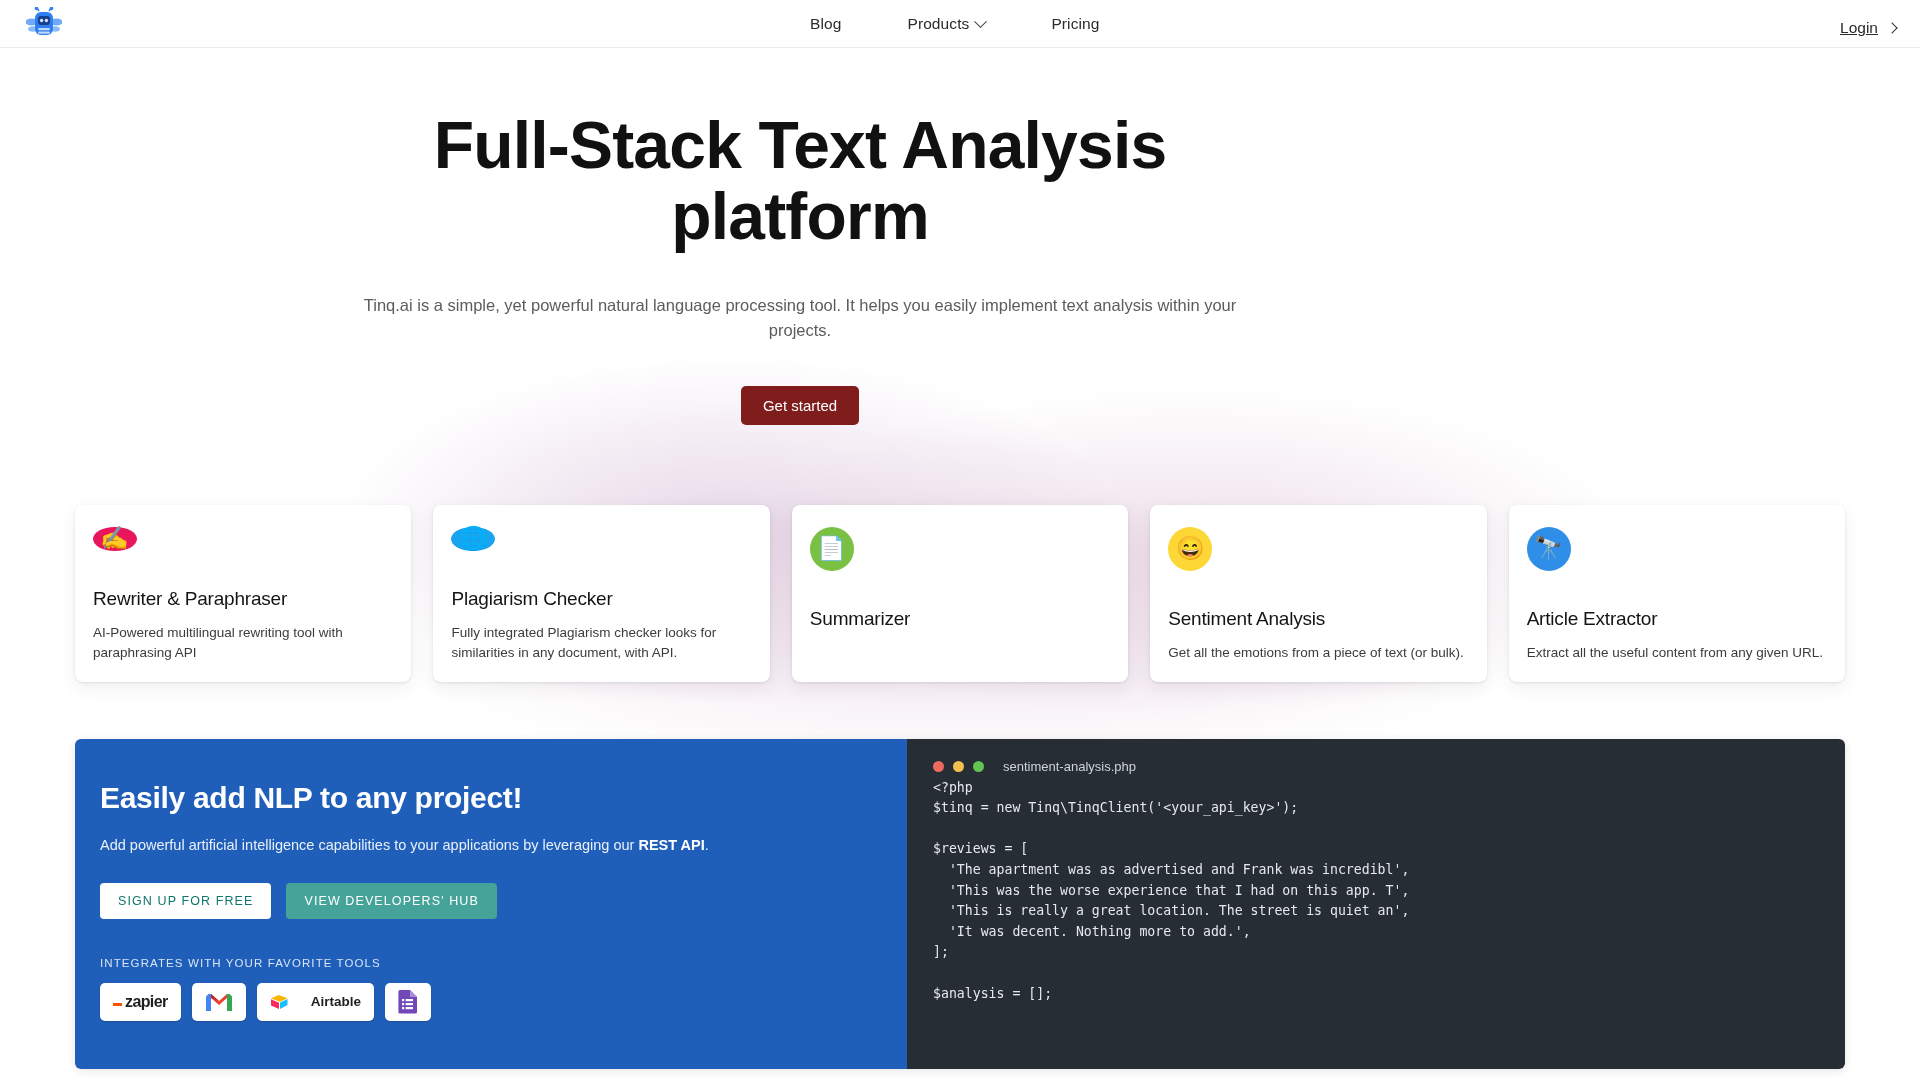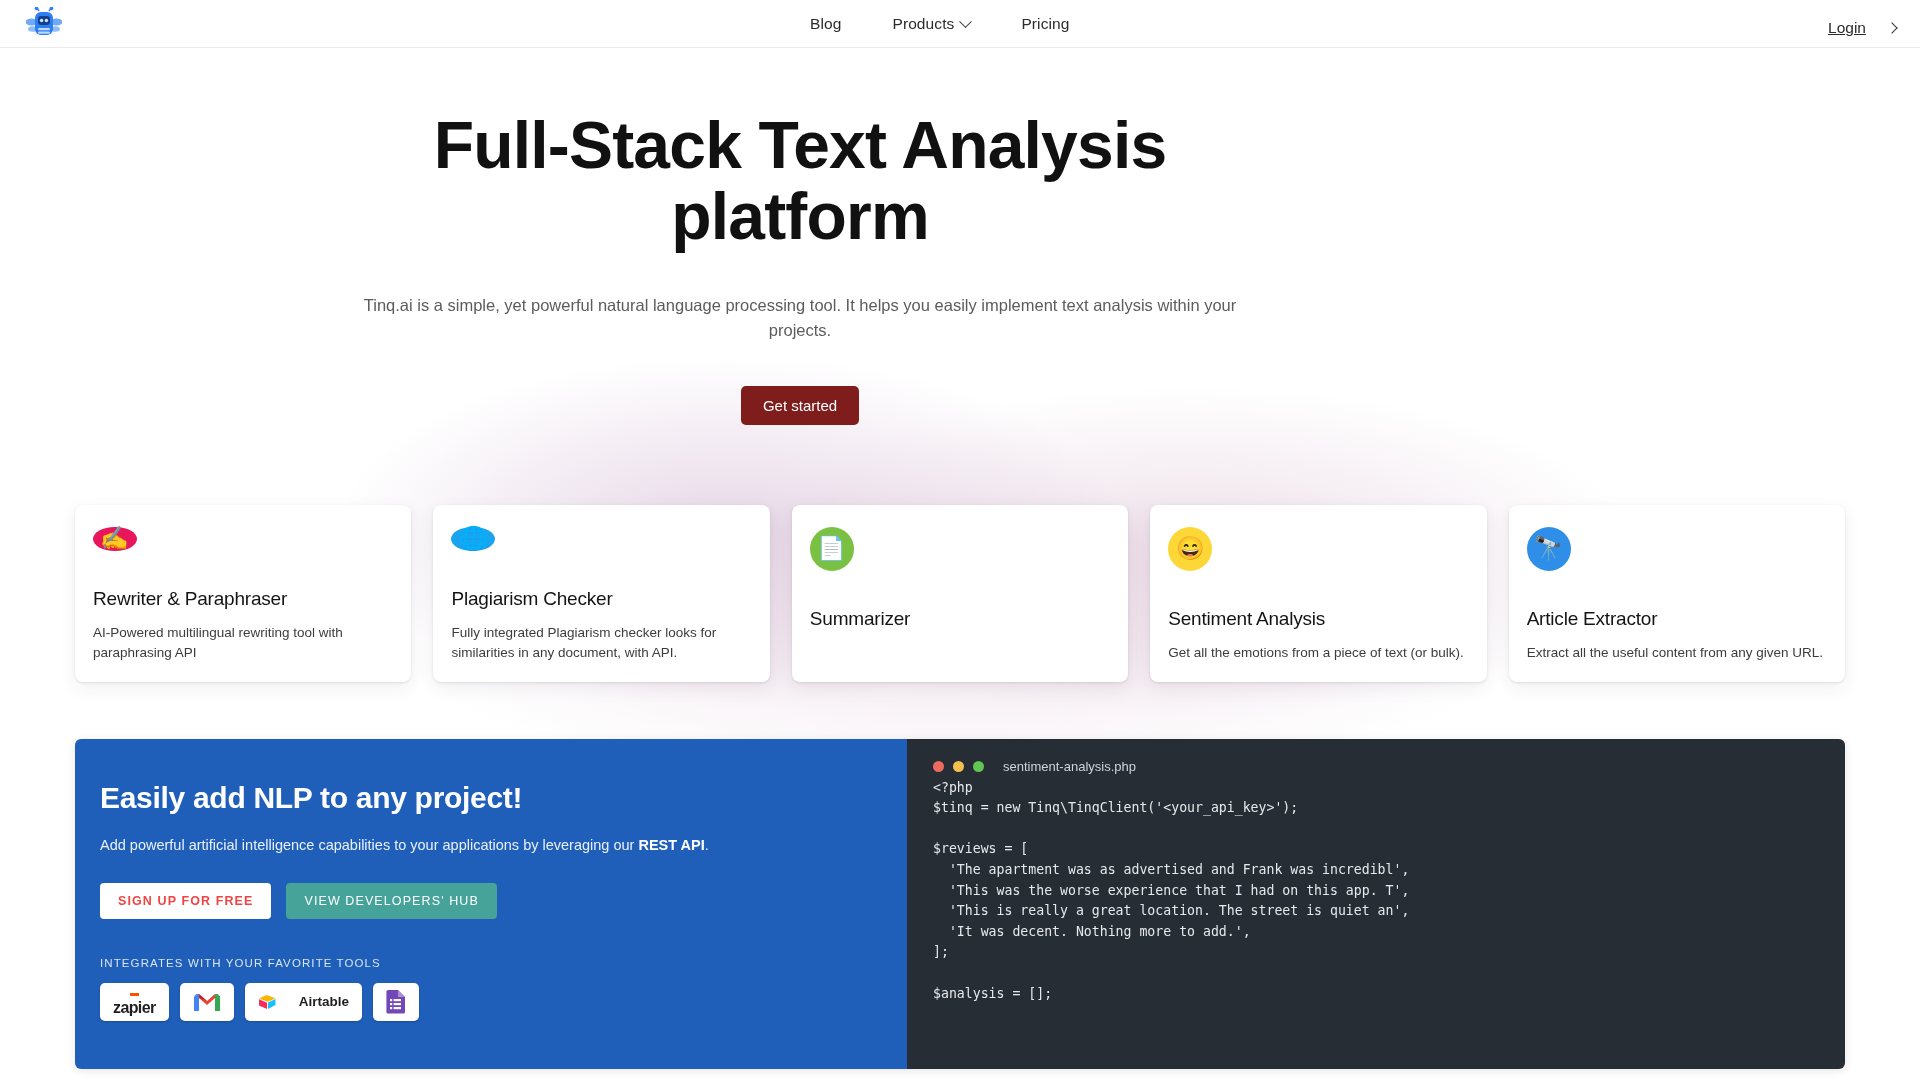--- a/index.html
+++ b/index.html
@@ -49,21 +49,21 @@
     display: flex; align-items: center; justify-content: center;
   }
 
   #nav-center {
     position: absolute;
     left: 810px;
     top: 0;
     height: 48px;
     display: flex;
     align-items: center;
-    gap: 51px;
+    gap: 66px;
   }
   .nav-link {
     font-size: 15.5px;
     color: #2b2b2b;
     letter-spacing: 0.1px;
     white-space: nowrap;
     cursor: pointer;
     display: flex; align-items: center; gap: 7px;
   }
   .chev {
@@ -71,21 +71,21 @@
     width: 9px; height: 9px;
     border-right: 1.6px solid #444;
     border-bottom: 1.6px solid #444;
     transform: rotate(45deg) translate(-2px,-2px);
   }
 
   #nav-right {
     position: absolute;
     right: 24px; top: 0;
     height: 56px;
-    display: flex; align-items: center; gap: 22px;
+    display: flex; align-items: center; gap: 10px;
     font-size: 15.5px; color: #2b2b2b;
     cursor: pointer;
     text-decoration: underline;
   }
   .chev-right {
     display: inline-block;
     width: 8px; height: 8px;
     border-right: 1.7px solid #333;
     border-top: 1.7px solid #333;
     transform: rotate(45deg);
@@ -205,21 +205,21 @@
   }
   .pbtn {
     border: none;
     border-radius: 4px;
     font-family: inherit;
     font-size: 12.5px;
     letter-spacing: 1.1px;
     padding: 11px 18px;
     cursor: pointer;
   }
-  #btn-signup { background: #ffffff; color: #ef4444; font-weight: 700; }
+  #btn-signup { background: #ffffff; color: #0f766e; font-weight: 400; }
   #btn-devhub { background: #45a39a; color: #ffffff; }
 
   #integrates-label {
     margin-top: 38px;
     font-size: 11.5px;
     letter-spacing: 1.1px;
     color: #d9e4f5;
   }
   #logos {
     margin-top: 14px;
@@ -231,21 +231,21 @@
     border-radius: 5px;
     height: 38px;
     display: flex;
     align-items: center;
     justify-content: center;
     padding: 0 13px;
     box-shadow: 0 1px 2px rgba(0,0,0,0.2);
   }
   .logo-zapier {
     font-size: 16px; font-weight: 700; color: #1f1f1f; letter-spacing: -0.6px;
-    display: flex; align-items: center; gap: 3px; flex-direction: column;
+    display: flex; align-items: center; gap: 3px;
   }
   .zap-dash { width: 9px; height: 3px; background: #ff4f00; display:inline-block; margin-top:6px;}
   .logo-airtable { display: flex; align-items: center; gap: 22px; font-size: 13.5px; font-weight: 600; color: #1f1f1f; }
 
   #panel-right {
     flex: 1;
     background: #262d34;
     padding: 20px 0 12px 0;
   }
   #code-head {

